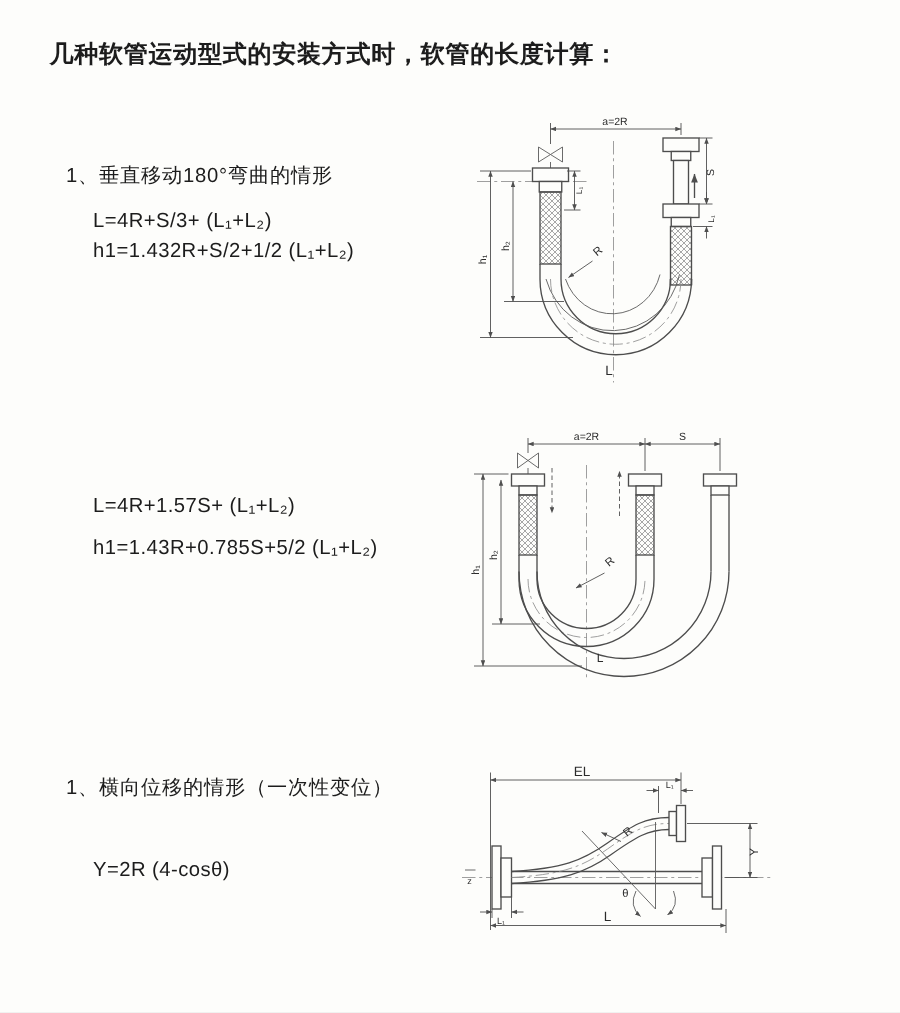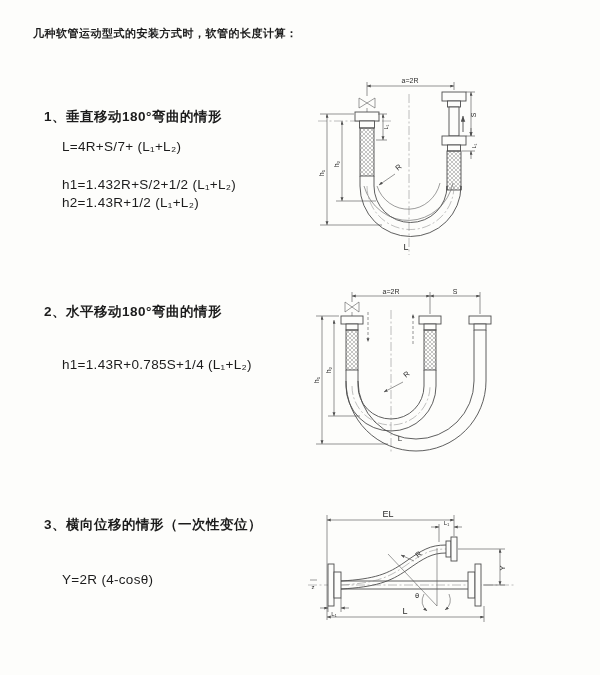--- a/index.html
+++ b/index.html
@@ -1,42 +1,41 @@
 <!DOCTYPE html>
 <html><head>
 <meta charset="utf-8">
 <style>
   html,body{margin:0;padding:0;background:#e8e8e8;}
   .page{
     position:relative;width:600px;height:675px;background:#fdfdfb;
     font-family:"Liberation Sans","DejaVu Sans",sans-serif;color:#1c1c1c;
     overflow:hidden;margin:0 auto;
   }
-  .title{position:absolute;left:33px;top:26px;font-size:11px;font-weight:600;letter-spacing:.5px;}
-  .heading{position:absolute;left:44px;font-size:13.5px;font-weight:700;letter-spacing:.5px;}
+  .title{position:absolute;left:33px;top:26px;font-size:16px;font-weight:600;letter-spacing:.5px;}
+  .heading{position:absolute;left:44px;font-size:13.5px;font-weight:400;letter-spacing:.5px;}
   .formula{position:absolute;left:62px;font-size:13.5px;font-weight:400;letter-spacing:.3px;}
   svg{position:absolute;overflow:visible;}
   svg text{font-family:"Liberation Sans","DejaVu Sans",sans-serif;fill:#2b2b2b;}
   .dln{stroke:#4d4d4d;stroke-width:.9;fill:none;}
   .thin{stroke:#5a5a5a;stroke-width:.6;fill:none;}
   .dim{stroke:#4f4f4f;stroke-width:.6;fill:none;}
   .cl{stroke:#8a8a8a;stroke-width:.55;fill:none;stroke-dasharray:9 2.5 2 2.5;}
   .fit{fill:#fdfdfb;stroke:#4d4d4d;stroke-width:.9;}
 </style>
 </head>
 <body>
 
 <div class="page">
 
   <div class="title">几种软管运动型式的安装方式时，软管的长度计算：</div>
 
   <div class="heading" style="top:108px">1、垂直移动180°弯曲的情形</div>
-  <div class="formula" style="top:139px">L=4R+S/7+ (L₁+L₂)</div>
-  <div class="formula" style="top:177px">h1=1.432R+S/2+1/2 (L₁+L₂)</div>
-  <div class="formula" style="top:195px">h2=1.43R+1/2 (L₁+L₂)</div>
+  <div class="formula" style="top:139px">L=4R+S/3+ (L₁+L₂)</div>
+  <div class="formula" style="top:159px">h1=1.432R+S/2+1/2 (L₁+L₂)</div>
 
   <svg style="left:312px;top:74px" width="268" height="184" viewBox="0 0 268 184">
     <defs>
       <marker id="m1" orient="auto-start-reverse" markerWidth="8" markerHeight="6" refX="6.3" refY="2.5">
         <path d="M0,0L6.5,2.5L0,5z" fill="#4f4f4f"></path>
       </marker>
       <pattern id="p1" width="4" height="4" patternUnits="userSpaceOnUse">
         <path d="M0,4L4,0M0,0L4,4" stroke="#8b8b8b" stroke-width=".5"></path>
       </pattern>
     </defs>
@@ -100,22 +99,22 @@
     <line class="dim" x1="150" y1="77" x2="163" y2="77"></line>
     <line class="dim" x1="159" y1="18" x2="159" y2="62" marker-start="url(#m1)" marker-end="url(#m1)"></line>
     <text x="164" y="41" font-size="7" text-anchor="middle" transform="rotate(-90 164 41)">S</text>
     <line class="dim" x1="159" y1="54" x2="159" y2="62" marker-end="url(#m1)"></line>
     <line class="dim" x1="159" y1="85" x2="159" y2="77" marker-end="url(#m1)"></line>
     <text x="164" y="72" font-size="5.5" text-anchor="middle" transform="rotate(-90 164 72)">L₁</text>
 
     <text x="94" y="176" font-size="9" text-anchor="middle">L</text>
   </svg>
 
-  <div class="heading" style="top:303px">2、水平移动180°弯曲的情形</div>
-  <div class="formula" style="top:357px">h1=1.43R+0.785S+1/4 (L₁+L₂)</div>
+  <div class="formula" style="top:329px">L=4R+1.57S+ (L₁+L₂)</div>
+  <div class="formula" style="top:357px">h1=1.43R+0.785S+5/2 (L₁+L₂)</div>
 
   <svg style="left:310px;top:286px" width="284" height="170" viewBox="0 0 284 170">
     <defs>
       <marker id="m2" orient="auto-start-reverse" markerWidth="8" markerHeight="6" refX="6.3" refY="2.5">
         <path d="M0,0L6.5,2.5L0,5z" fill="#4f4f4f"></path>
       </marker>
       <pattern id="p2" width="4" height="4" patternUnits="userSpaceOnUse">
         <path d="M0,4L4,0M0,0L4,4" stroke="#8b8b8b" stroke-width=".5"></path>
       </pattern>
     </defs>
@@ -171,21 +170,21 @@
     <line class="dim" x1="6" y1="158" x2="78" y2="158"></line>
     <line class="dim" x1="18" y1="130" x2="50" y2="130"></line>
     <line class="dim" x1="12" y1="30" x2="12" y2="158" marker-start="url(#m2)" marker-end="url(#m2)"></line>
     <line class="dim" x1="24" y1="34" x2="24" y2="130" marker-start="url(#m2)" marker-end="url(#m2)"></line>
     <text x="9" y="94" font-size="7" text-anchor="middle" transform="rotate(-90 9 94)">h₁</text>
     <text x="21" y="84" font-size="7" text-anchor="middle" transform="rotate(-90 21 84)">h₂</text>
 
     <text x="90" y="155" font-size="8" text-anchor="middle">L</text>
   </svg>
 
-  <div class="heading" style="top:516px">3、横向位移的情形（一次性变位）</div>
+  <div class="heading" style="top:516px">1、横向位移的情形（一次性变位）</div>
   <div class="formula" style="top:572px">Y=2R (4-cosθ)</div>
 
   <svg style="left:300px;top:502px" width="292" height="158" viewBox="0 0 292 158">
     <defs>
       <marker id="m3" orient="auto-start-reverse" markerWidth="8" markerHeight="6" refX="6.3" refY="2.5">
         <path d="M0,0L6.5,2.5L0,5z" fill="#4f4f4f"></path>
       </marker>
     </defs>
 
     <line class="cl" x1="8" y1="83" x2="214" y2="83"></line>

